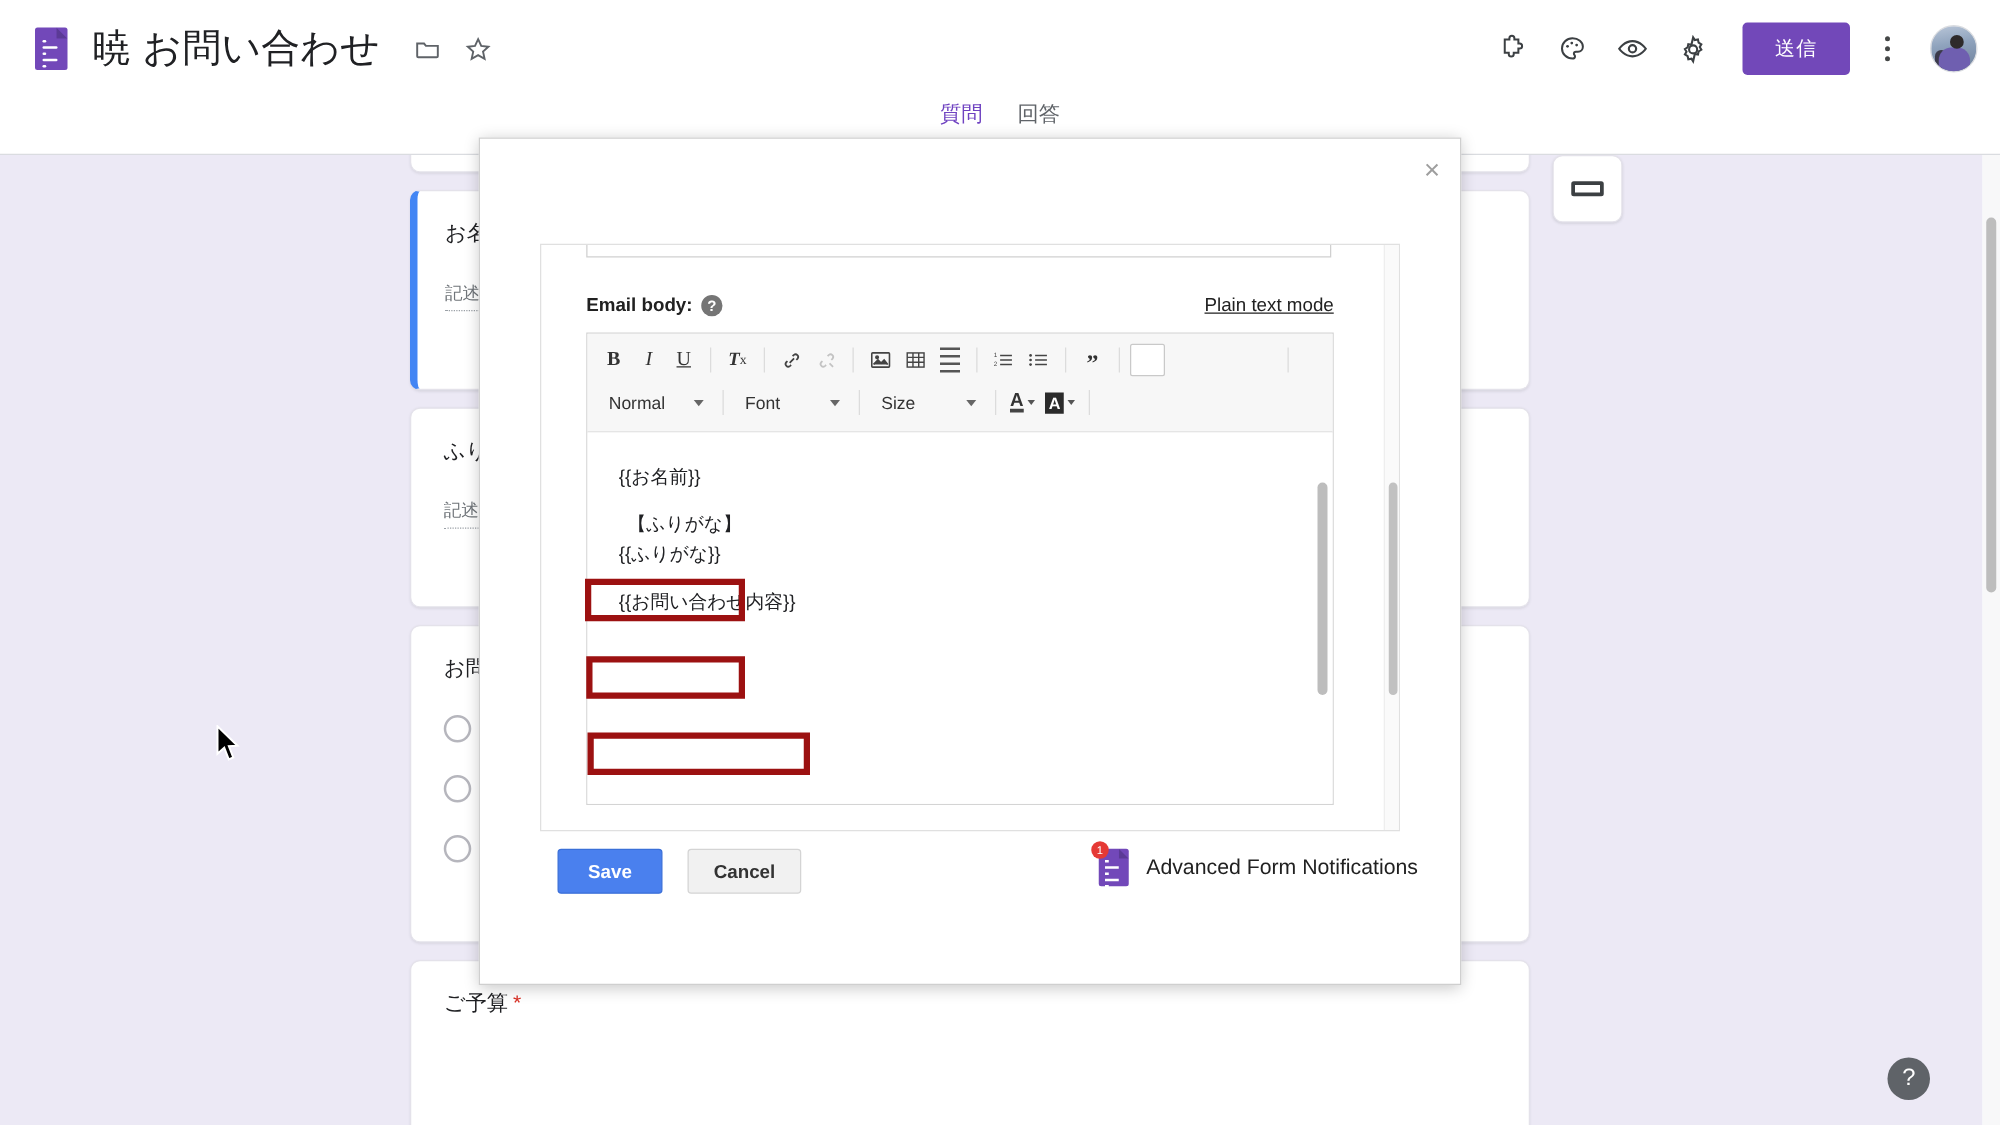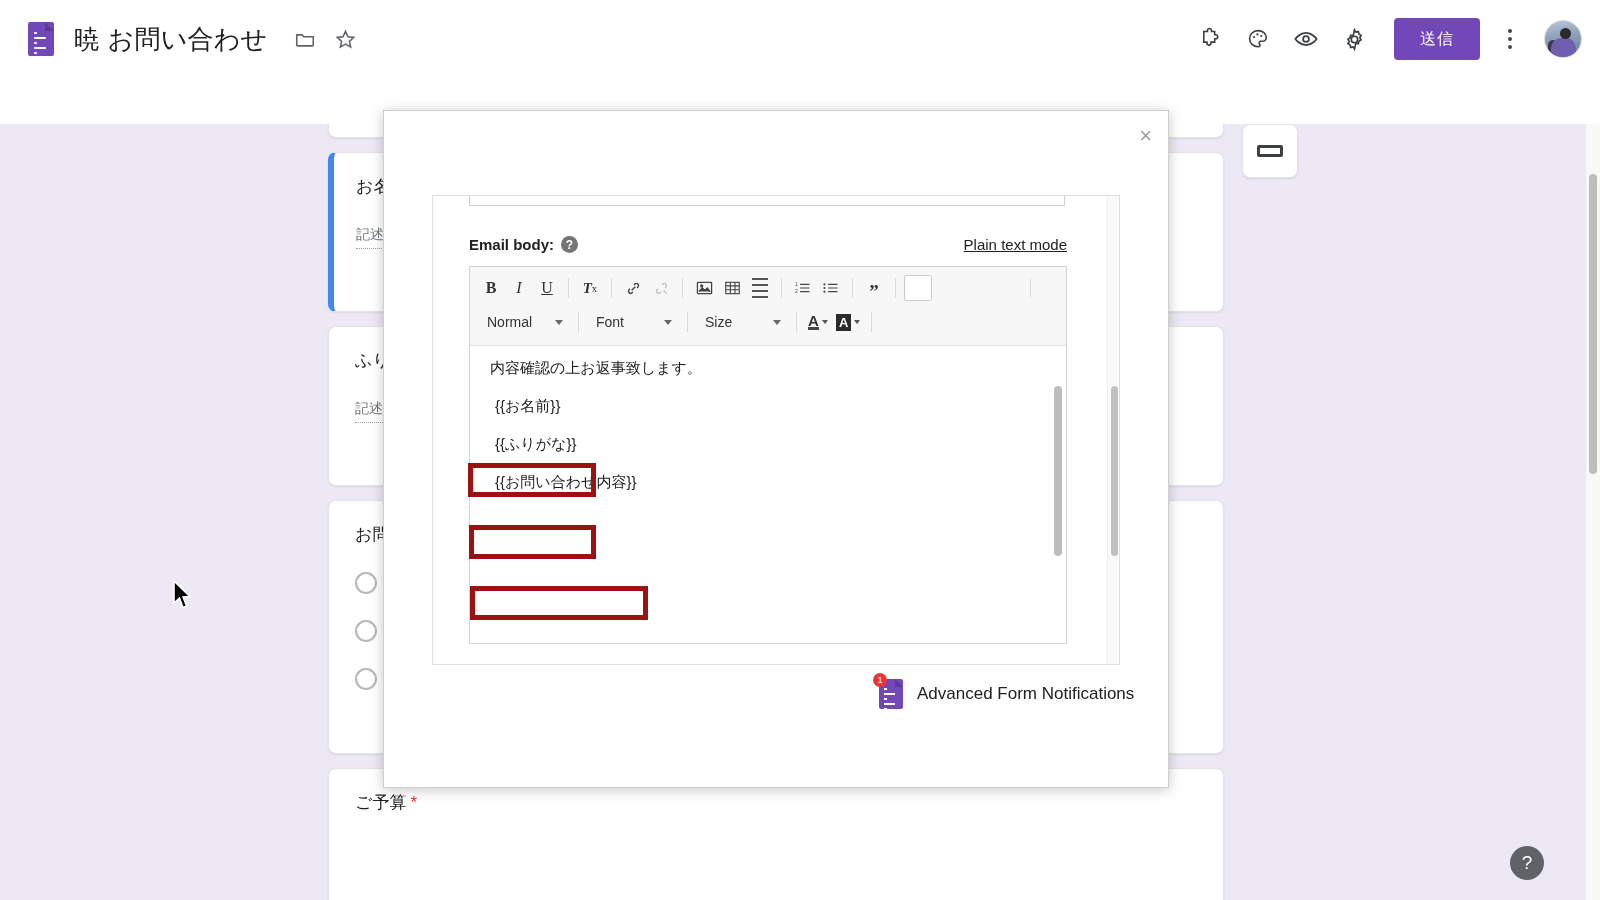--- a/index.html
+++ b/index.html
@@ -26,21 +26,21 @@
   .forms-logo .fold {
     position: absolute; top:0; right:0; width: 9px; height: 9px;
     background: #5b3a96; clip-path: polygon(0 0, 100% 100%, 0 100%);
   }
   .forms-logo .lines { position:absolute; left:6px; top:10px; }
   .forms-logo .lines i {
     display:block; width:12px; height:2px; background:#fff; margin-bottom:3px; border-radius:1px;
   }
   .forms-logo .lines i:nth-child(odd){ width:3px; }
   .doc-title {
-    font-size: 26px; color: #202124; letter-spacing: .2px;
+    font-size: 31px; color: #202124; letter-spacing: .2px;
     white-space: nowrap; margin-right: 18px;
   }
   .titlebtn {
     width: 40px; height: 40px; border-radius: 50%;
     display: flex; align-items: center; justify-content: center;
     cursor: pointer; color: #5f6368; flex: 0 0 auto;
   }
   .topspacer { flex: 1 1 auto; }
   .iconbtn {
     width: 44px; height: 44px; border-radius: 50%;
@@ -296,20 +296,24 @@
         <span></span>
         <span></span>
       </div>
     <div class="avatar">
       <div class="bag"></div>
         <div class="body"></div>
         <div class="head"></div>
     </div>
   </div>
 
+  <div class="tabsbar">
+    <div class="tab active">質問</div>
+    <div class="tab">回答</div>
+  </div>
 
   <div class="canvas">
     <div class="cards">
 
       <div class="card" style="height:42px;padding-top:10px;overflow:hidden;">
         
       </div>
 
       <div class="card selected" style="height:160px;">
         <div class="card-title">お名前</div>
@@ -480,37 +484,41 @@
             <div class="tb" style="padding:0 2px;">
               <span style="font-weight:bold;font-size:13px;background:#2b2b2b;color:#fff;padding:1px 3px;">A</span>
               <span class="mini-caret"></span>
             </div>
             <div class="sep"></div>
           </div>
 
         </div>
 
         <div class="ed-content">
-          <div class="ed-line">内容確認の上お返事致します。</div>
           <div class="ed-line spacer"></div>
           <div class="ed-line" style="padding-left:5px;">{{お名前}}</div>
           <div class="ed-line spacer"></div>
+          <div class="ed-line" style="padding-left:12px;">【ふりがな】</div>
           <div class="ed-line" style="padding-left:5px;">{{ふりがな}}</div>
           <div class="ed-line spacer"></div>
           <div class="ed-line" style="padding-left:5px;">{{お問い合わせ内容}}</div>
           <div class="ed-scroll"></div>
         </div>
 
       </div>
     </div>
 
     <div class="annot" style="left:84px;top:352px;width:128px;height:34px;"></div>
     <div class="annot" style="left:85px;top:414px;width:127px;height:34px;"></div>
     <div class="annot" style="left:86px;top:475px;width:178px;height:34px;"></div>
 
+    <div class="btn-row">
+      <button class="btn btn-save">Save</button>
+      <button class="btn btn-cancel">Cancel</button>
+    </div>
 
     <div class="afn">
       <div class="afn-icon">
         <div class="sheet"></div>
           <div class="fold"></div>
         <div class="lines">
             <i></i>
             <i></i>
             <i></i>
             <i></i>

